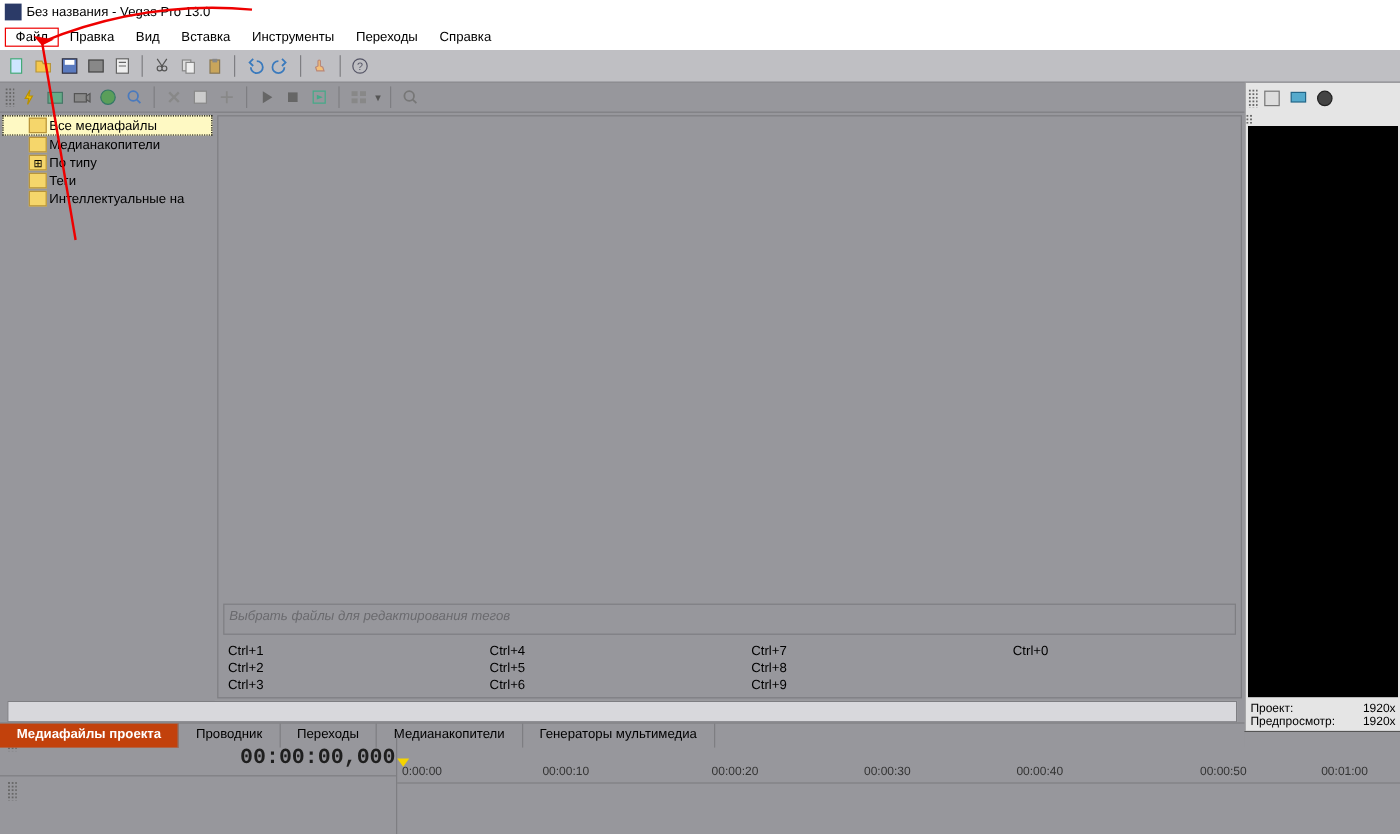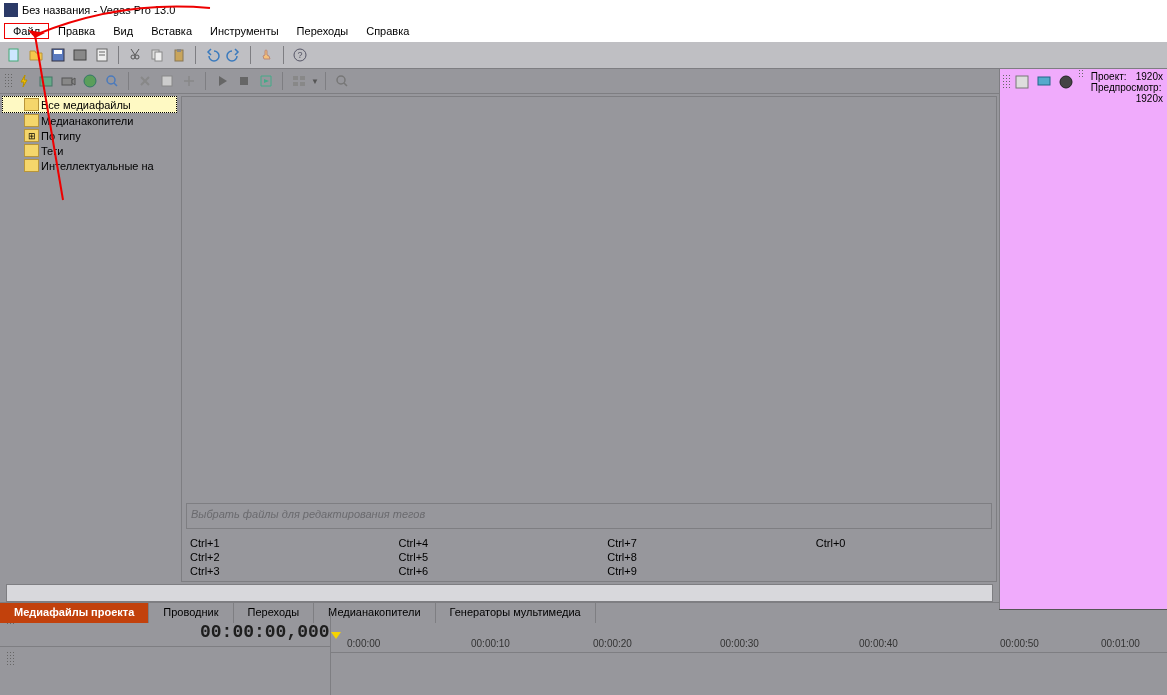--- a/index.html
+++ b/index.html
@@ -7,21 +7,21 @@
   .titlebar .appicon{width:14px;height:14px;background:#2b3a67;display:inline-block}
   .menubar{background:#fff;height:22px;display:flex;align-items:center;padding:0 4px;gap:0}
   .menuitem{padding:2px 9px;cursor:default}
   .menuitem.highlight{border:1px solid #e00;padding:1px 8px}
   .toolbar{background:#bfbfc3;height:26px;border-bottom:1px solid #7e7e82;display:flex;align-items:center;padding:0 4px;gap:2px}
   .tbtn{width:20px;height:20px;display:flex;align-items:center;justify-content:center;cursor:default}
   .tbtn svg{width:16px;height:16px}
   .sep{width:1px;height:18px;background:#7e7e82;margin:0 4px}
   .workarea{display:flex;height:540px}
   .leftpane{width:1037px;background:#97979c;position:relative}
-  .rightpane{flex:1;background:#f0abfc;border-left:1px solid #7e7e82;display:flex;flex-direction:row}
+  .rightpane{flex:1;background:#e5e5e5;border-left:1px solid #7e7e82;display:flex;flex-direction:column}
   .panelbar{height:24px;background:#97979c;display:flex;align-items:center;padding:0 4px;gap:2px;border-bottom:1px solid #7e7e82}
   .grip{width:8px;height:16px;background-image:radial-gradient(#666 1px,transparent 1px);background-size:3px 3px}
   .mediarow{display:flex;height:490px}
   .tree{width:175px;background:#97979c;padding:2px;font-size:11px}
   .treeitem{display:flex;align-items:center;gap:2px;height:15px;padding-left:22px}
   .treeitem.sel{background:#fef9c3;border:1px dotted #000;padding-left:21px}
   .folder{width:13px;height:11px;background:#f5d66b;border:1px solid #b8953a;display:inline-block}
   .contentarea{flex:1;background:#97979c;border:1px solid #7e7e82;margin:2px;display:flex;flex-direction:column}
   .bigempty{flex:1}
   .tagbar{border:1px solid #7e7e82;margin:4px;padding:4px;color:#6a6a6e;font-style:italic;font-size:11px;height:16px}
@@ -306,22 +306,22 @@
 </div>
 
 <div class="timeline">
   <div class="tl-left">
     <div style="height:8px"><span class="grip" style="display:inline-block;margin-left:6px"></span></div>
     <div class="tl-time">00:00:00,000</div>
     <div style="flex:1;border-top:1px solid #7e7e82"><span class="grip" style="display:inline-block;margin:4px 6px"></span></div>
   </div>
   <div class="tl-ruler">
     <span class="tl-cursor"></span>
-    <span class="marker" style="left:16px">0:00:00</span>
-    <span class="marker" style="left:140px">00:00:10</span>
+    <span class="marker" style="left:4px">0:00:00</span>
+    <span class="marker" style="left:121px">00:00:10</span>
     <span class="marker" style="left:262px">00:00:20</span>
     <span class="marker" style="left:389px">00:00:30</span>
-    <span class="marker" style="left:528px">00:00:40</span>
+    <span class="marker" style="left:516px">00:00:40</span>
     <span class="marker" style="left:669px">00:00:50</span>
     <span class="marker" style="left:770px">00:01:00</span>
     <div style="position:absolute;top:42px;left:0;right:0;height:1px;background:#7e7e82"></div>
   </div>
 </div>
 
 </body></html>

